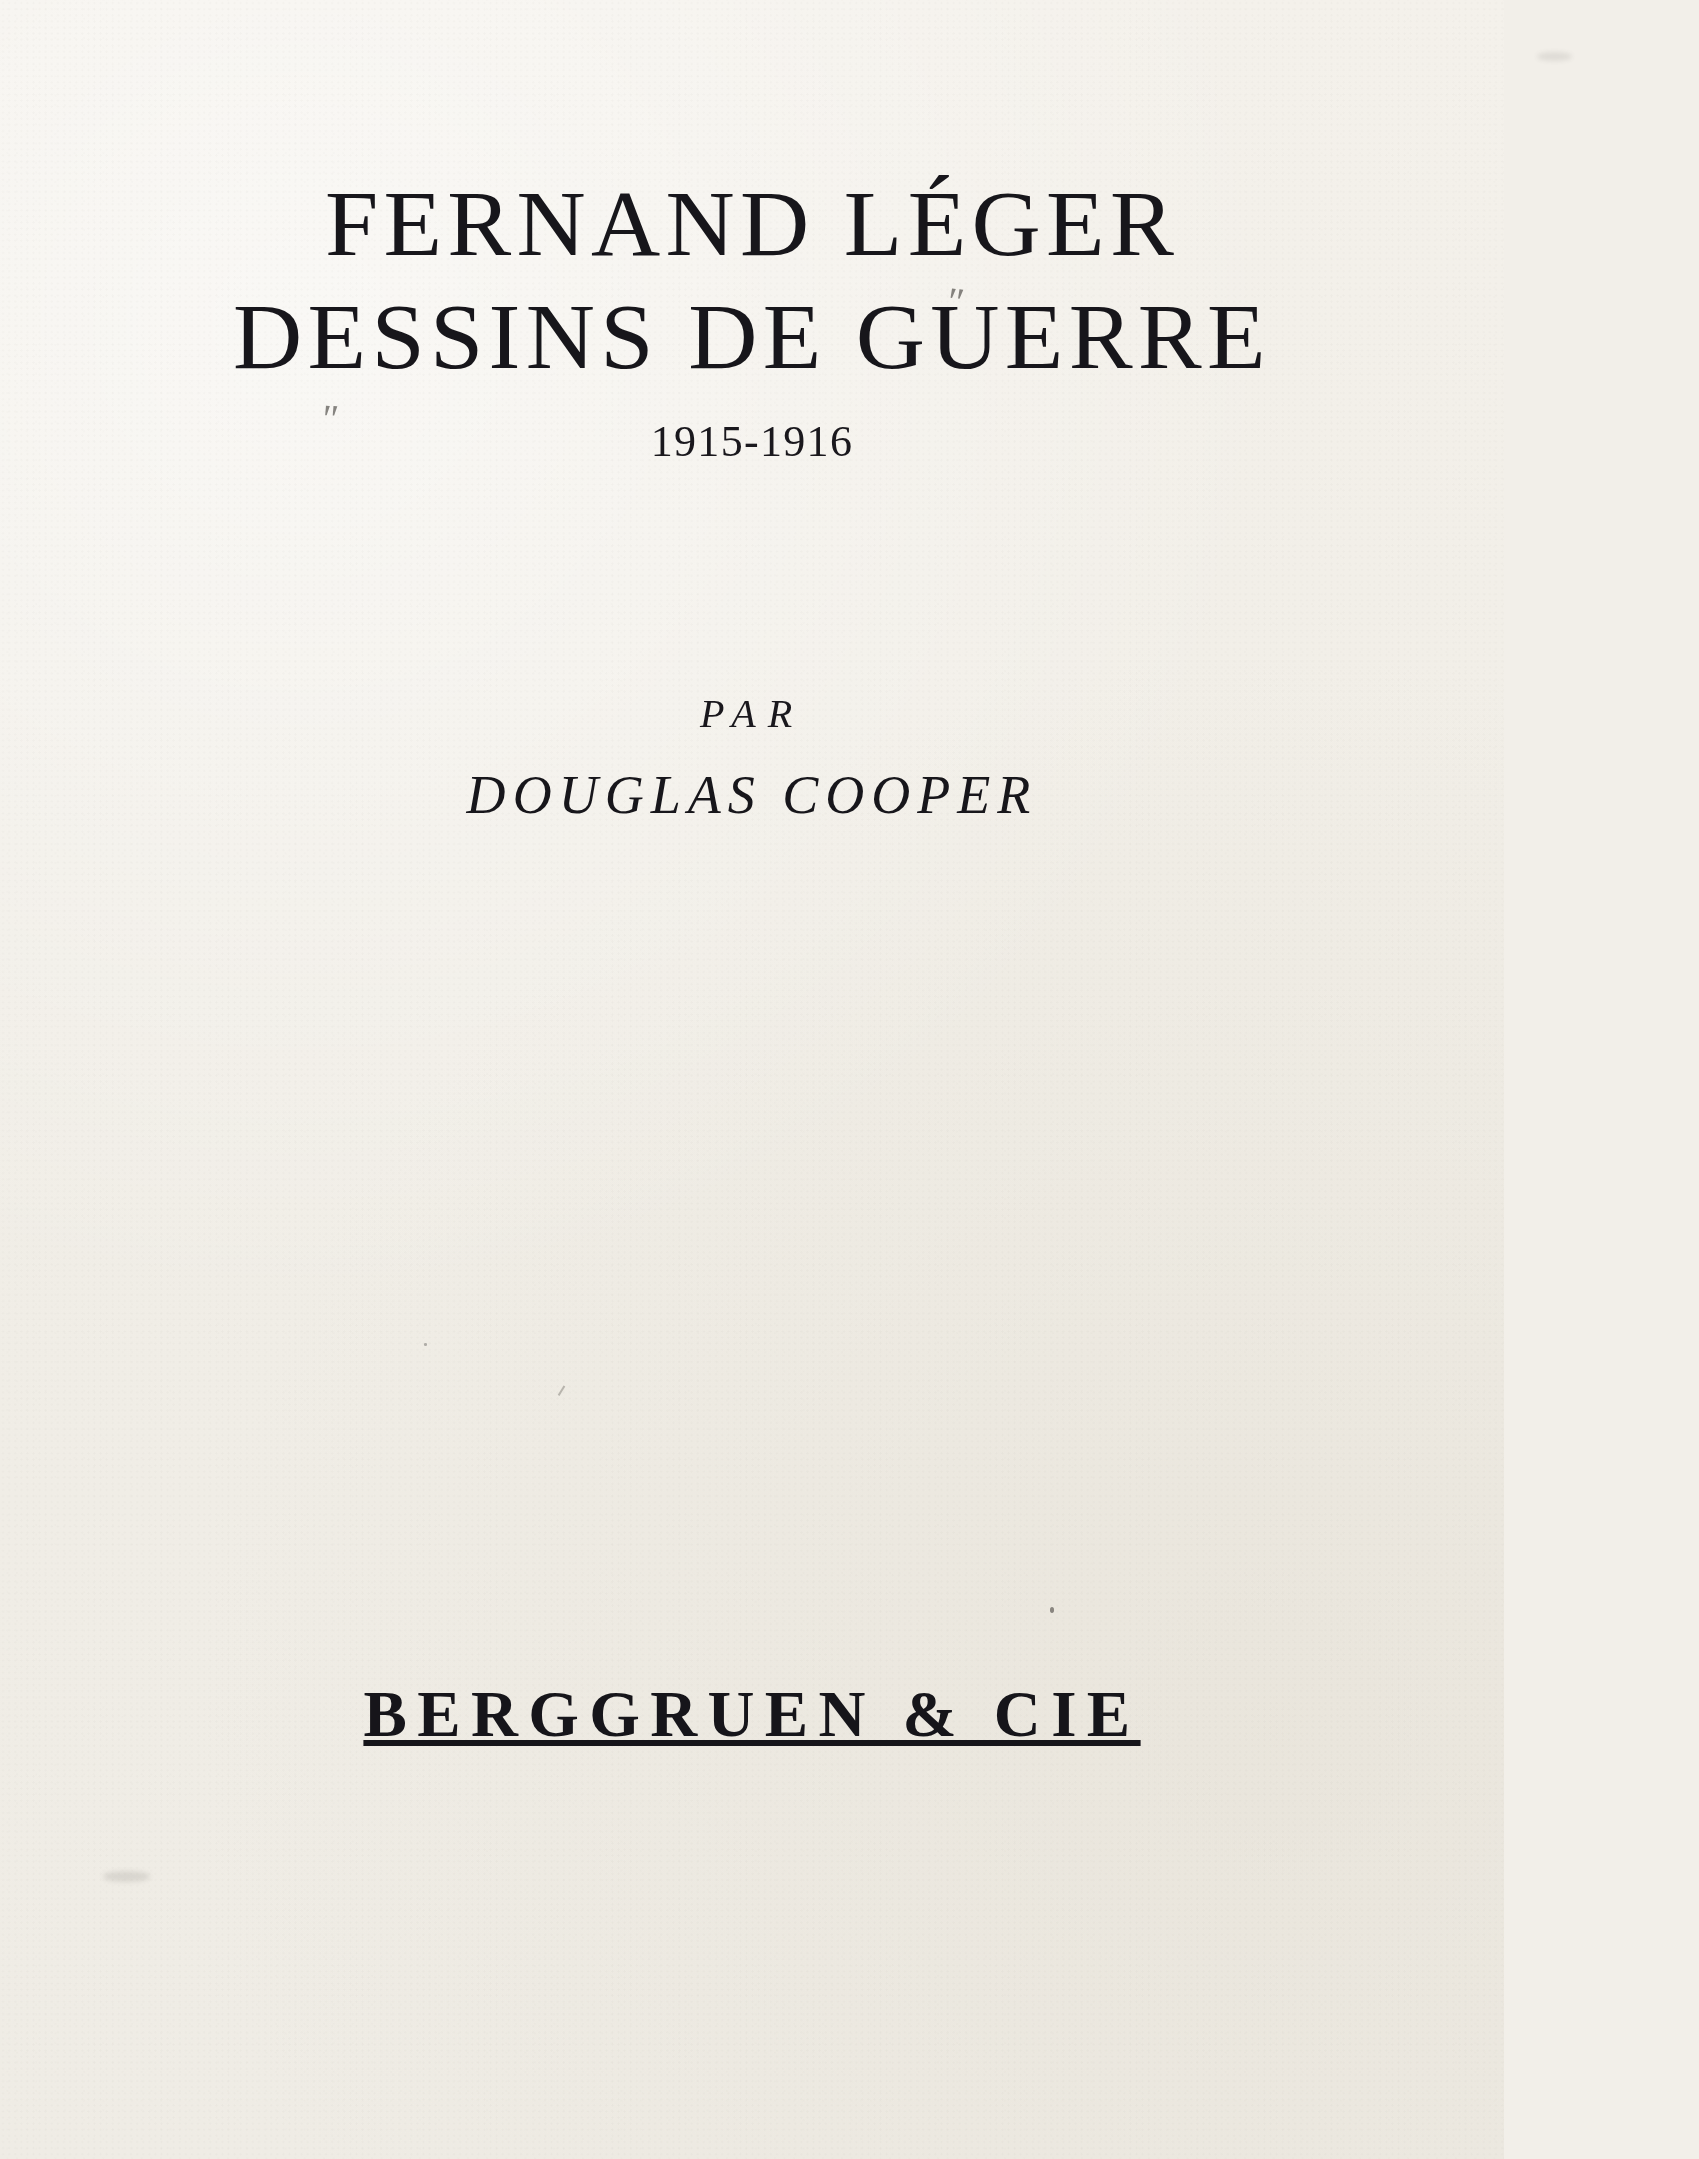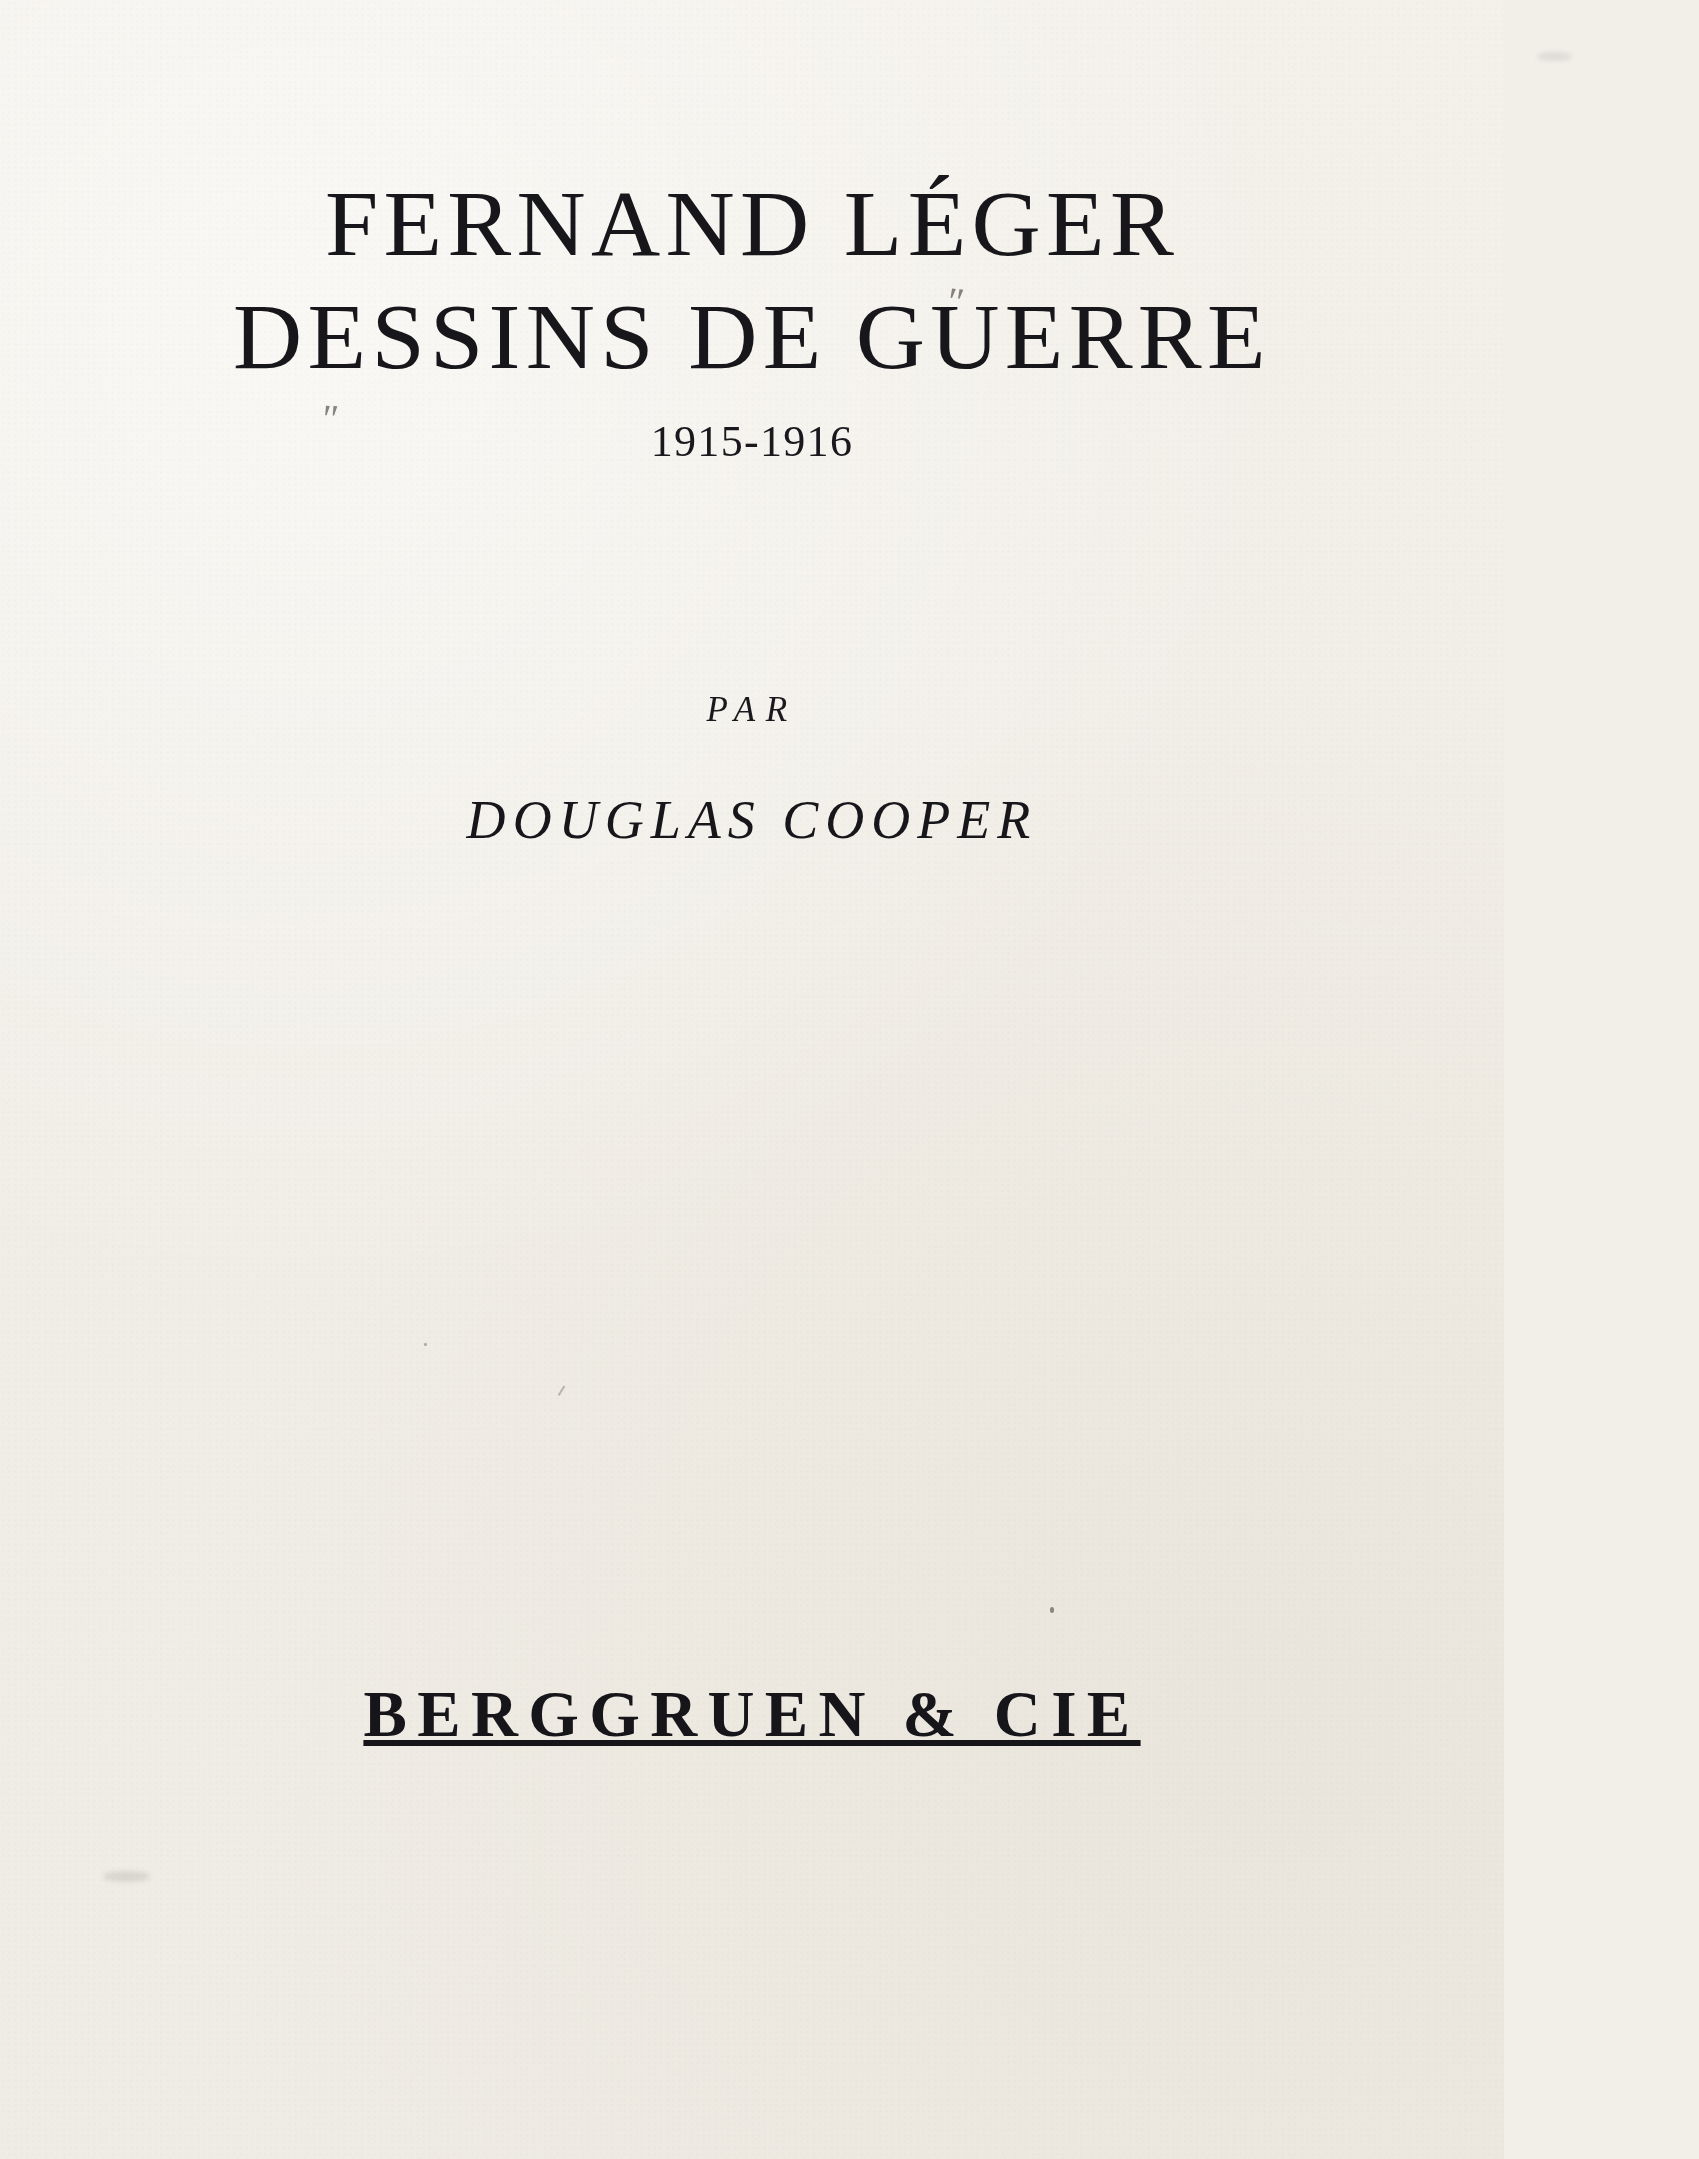--- a/index.html
+++ b/index.html
@@ -77,24 +77,24 @@
     position: absolute;
     left: 0;
     right: 0;
     top: 690px;
     text-align: center;
   }
 
   .by-word {
     font-family: "Liberation Serif", serif;
     font-style: italic;
-    font-size: 35px;
+    font-size: 40px;
     letter-spacing: 0.30em;
     color: #1a181d;
-    margin-bottom: 59px;
+    margin-bottom: 27px;
   }
 
   .author {
     font-family: "Liberation Serif", serif;
     font-style: italic;
     font-size: 54px;
     letter-spacing: 0.13em;
     color: #17161b;
   }
 

